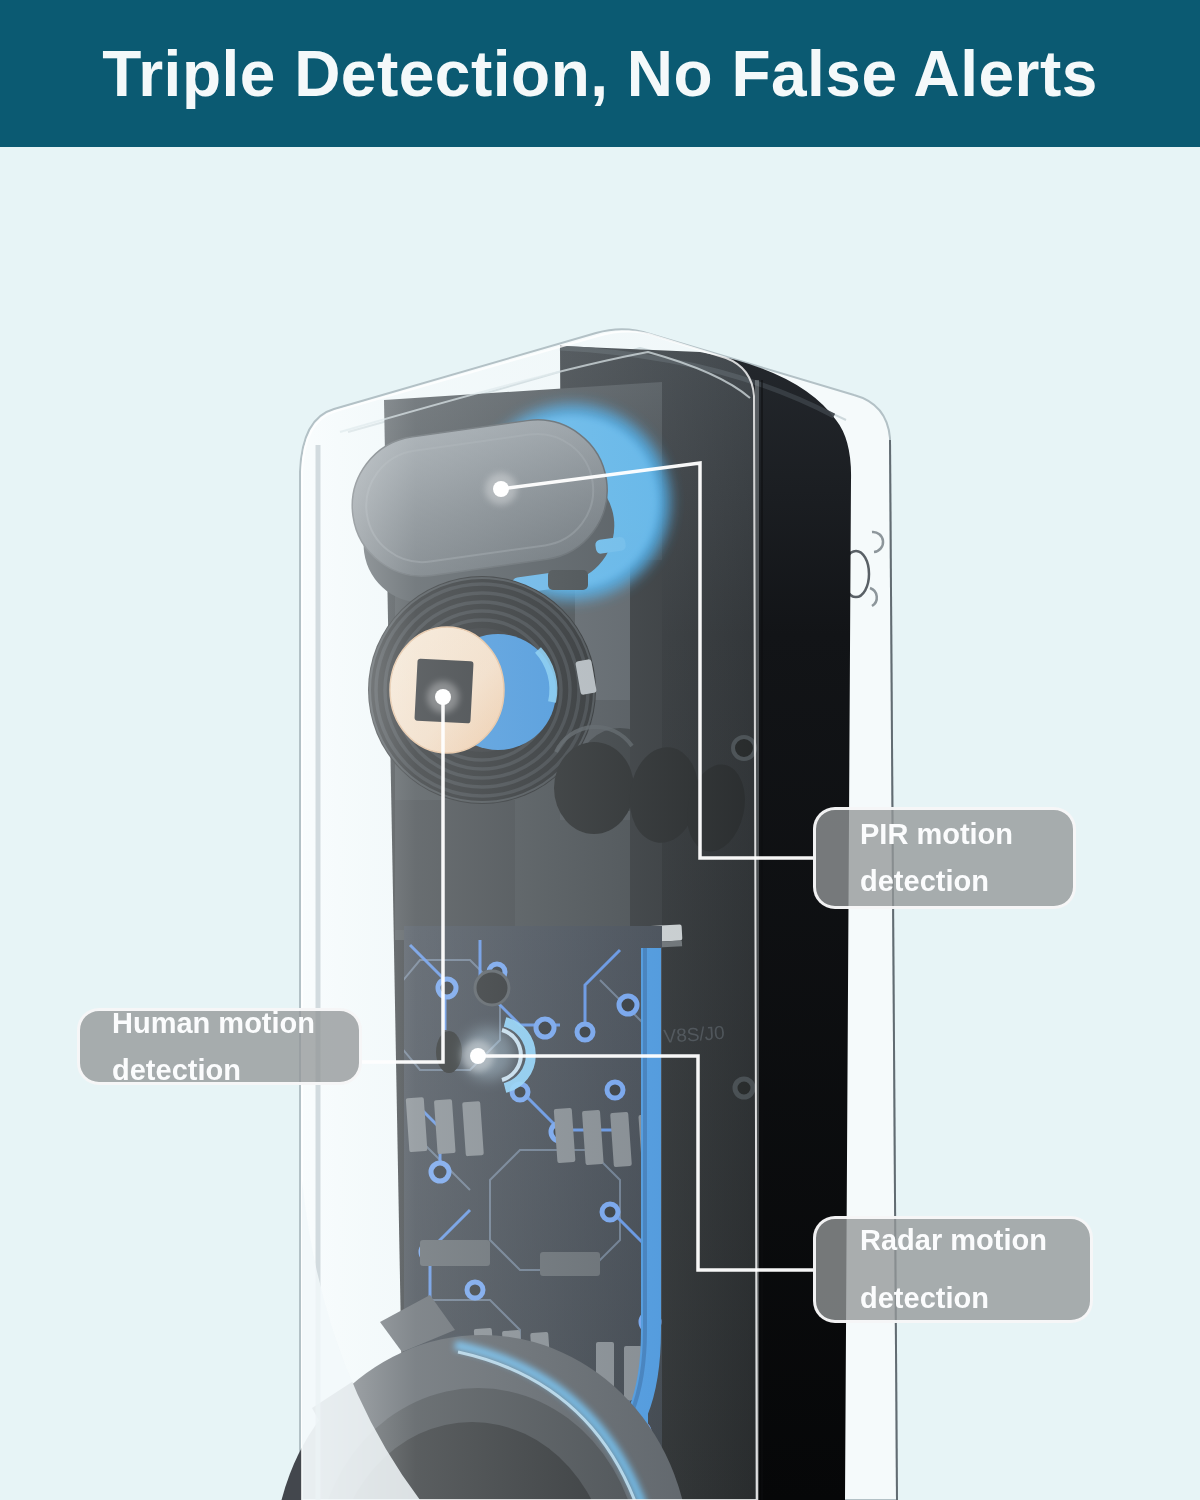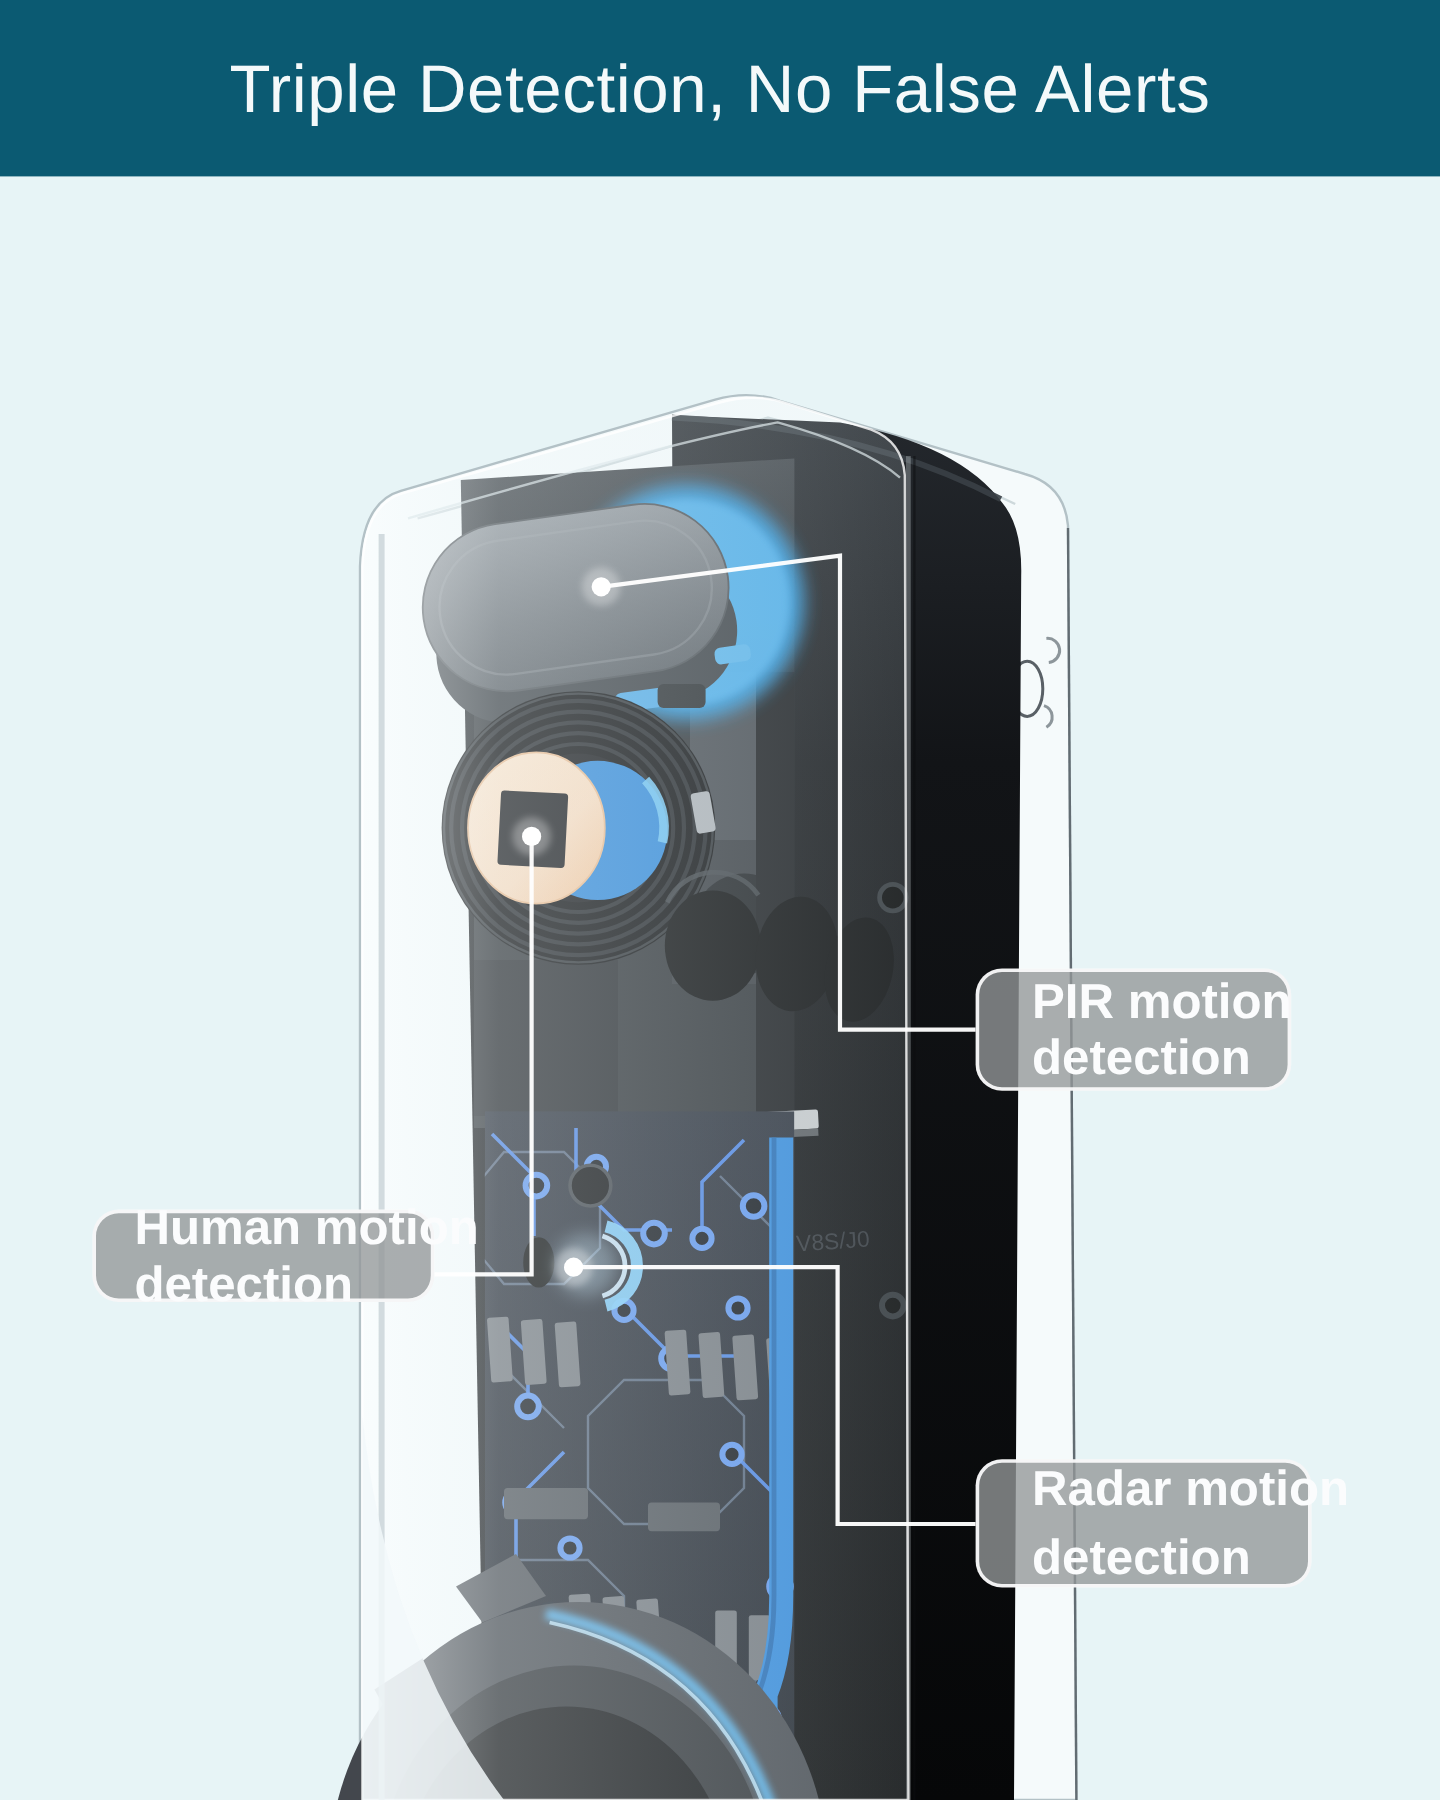--- a/index.html
+++ b/index.html
@@ -1,23 +1,23 @@
 <!DOCTYPE html>
 <html style="--background: #e7f4f6; --banner-bg: #0b5a72; --banner-text: #f4f9fa; --label-bg: rgba(148,151,153,0.78); --label-border: rgba(255,255,255,0.9); --label-text: #fbfcfd; --accent-blue: #2f9ce2; --cable-blue: #2f86d8; --peach-sensor: #f6d9bd; --callout-line: #ffffff;"><head>
 <meta charset="utf-8">
 <style>
   html,body{margin:0;padding:0;}
   body{font-family:"Liberation Sans",sans-serif;background:#ffffff;}
   .stage{position:relative;width:1200px;height:1500px;overflow:hidden;background:var(--background,#e7f4f6);}
   .banner{position:absolute;left:0;top:0;width:1200px;height:147px;background:var(--banner-bg,#0b5a72);display:flex;align-items:center;justify-content:center;}
-  .banner h1{margin:16px;font-size:56px;font-weight:400;letter-spacing:.5px;color:var(--banner-text,#f4f9fa);white-space:nowrap;}
+  .banner h1{margin:16px;font-size:64px;font-weight:700;letter-spacing:.5px;color:var(--banner-text,#f4f9fa);white-space:nowrap;}
   .art{position:absolute;left:0;top:0;width:1200px;height:1500px;}
   .callout{position:absolute;box-sizing:border-box;display:flex;flex-direction:column;justify-content:center;
     background:var(--label-bg,rgba(148,151,153,.78));border:3px solid var(--label-border,rgba(255,255,255,.9));
-    border-radius:22px;color:var(--label-text,#fbfcfd);font-weight:700;font-size:41px;line-height:47px;white-space:nowrap;}
+    border-radius:22px;color:var(--label-text,#fbfcfd);font-weight:700;font-size:29px;line-height:47px;white-space:nowrap;}
   #callout-pir{left:813px;top:807px;width:263px;height:102px;padding-left:44px;}
   #callout-human{left:77px;top:1008px;width:285px;height:77px;padding-left:32px;}
   #callout-radar{left:813px;top:1216px;width:280px;height:107px;padding-left:44px;gap:11px;}
   .callout span{display:block;}
 </style>
 </head>
 <body>
 
 <div class="stage">
 

